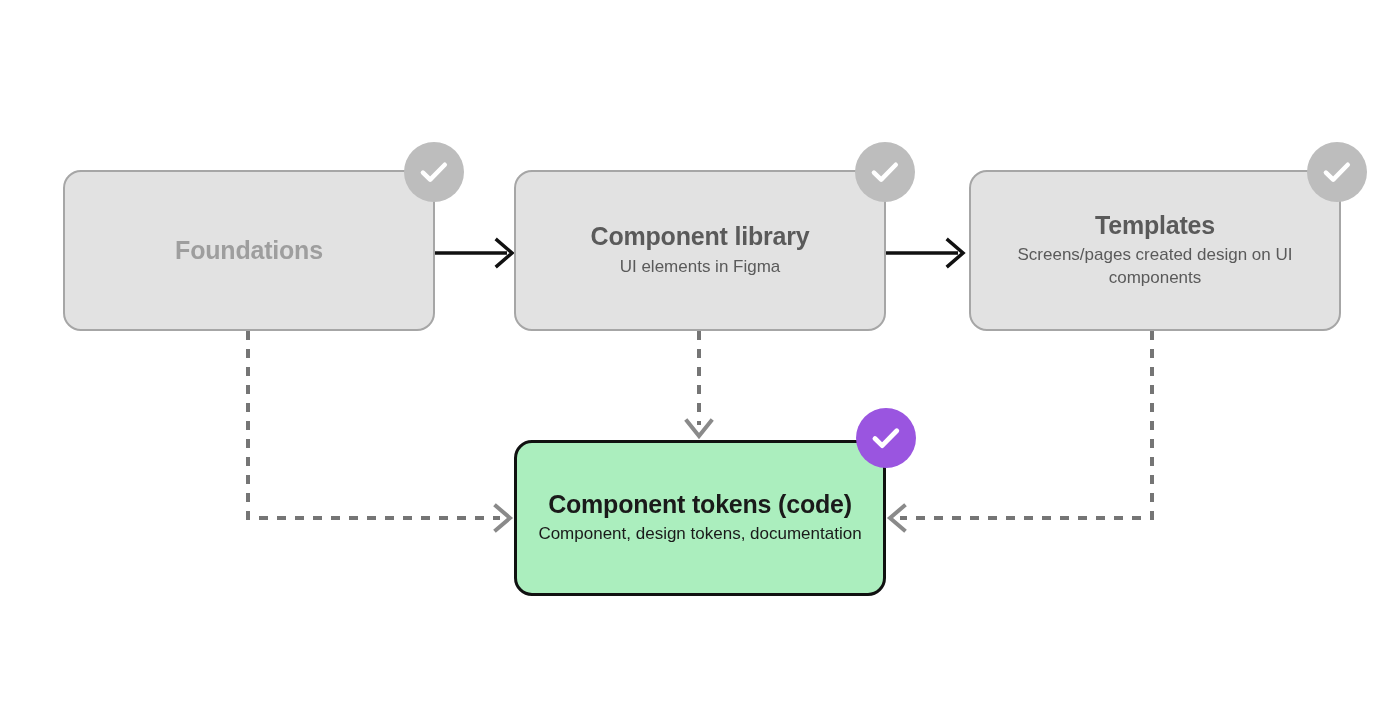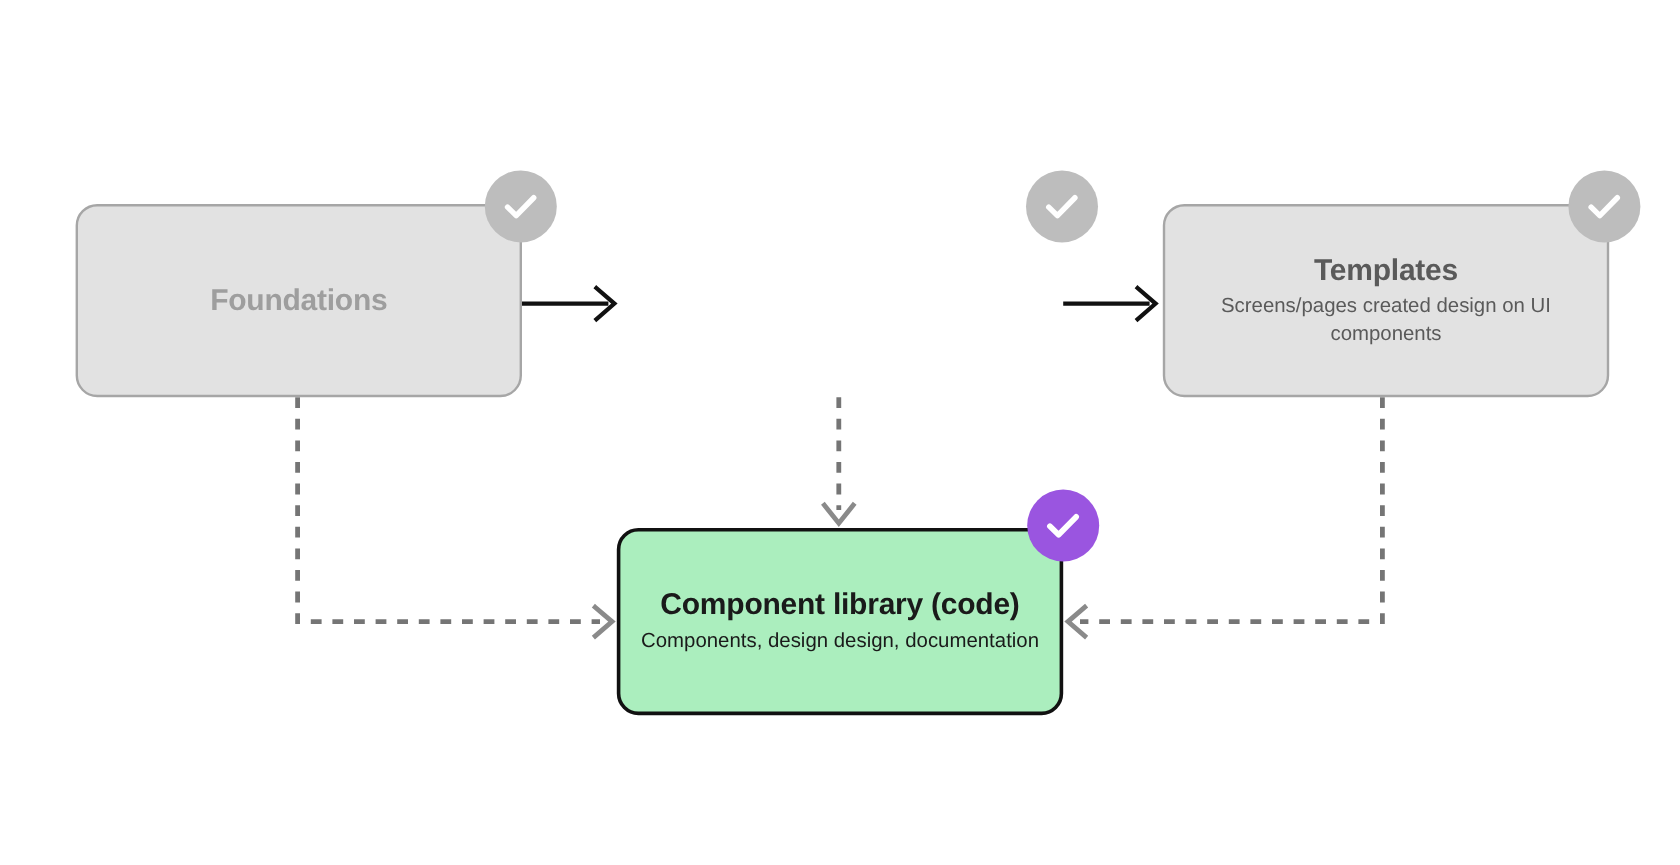--- a/index.html
+++ b/index.html
@@ -115,42 +115,48 @@
     <div class="node-text-wrap">
       <div class="node-title t-muted">Foundations</div>
     </div>
   </div>
   <div class="badge badge-gray" style="left:404px; top:142px;">
     <svg width="34" height="34" viewBox="0 0 24 24">
       <path d="M4.2 12.4 L9.3 17.4 L19.6 6.9" fill="none" stroke="#ffffff" stroke-width="3.2" stroke-linecap="round" stroke-linejoin="round"></path>
     </svg>
   </div>
 
+  <div class="node node-gray" style="left:514px; top:170px; width:372px; height:161px;">
+    <div class="node-text-wrap">
+      <div class="node-title t-dark">Component library</div>
+      <div class="node-sub t-dark">UI elements in Figma</div>
+    </div>
+  </div>
   <div class="badge badge-gray" style="left:855px; top:142px;">
     <svg width="34" height="34" viewBox="0 0 24 24">
       <path d="M4.2 12.4 L9.3 17.4 L19.6 6.9" fill="none" stroke="#ffffff" stroke-width="3.2" stroke-linecap="round" stroke-linejoin="round"></path>
     </svg>
   </div>
 
   <div class="node node-gray" style="left:969px; top:170px; width:372px; height:161px;">
     <div class="node-text-wrap">
       <div class="node-title t-dark">Templates</div>
       <div class="node-sub t-dark" style="max-width:290px; margin-left:auto; margin-right:auto;">Screens/pages created design on UI components</div>
     </div>
   </div>
   <div class="badge badge-gray" style="left:1307px; top:142px;">
     <svg width="34" height="34" viewBox="0 0 24 24">
       <path d="M4.2 12.4 L9.3 17.4 L19.6 6.9" fill="none" stroke="#ffffff" stroke-width="3.2" stroke-linecap="round" stroke-linejoin="round"></path>
     </svg>
   </div>
 
   <div class="node node-green" style="left:514px; top:440px; width:372px; height:156px;">
     <div class="node-text-wrap">
-      <div class="node-title t-black">Component library (code)</div>
-      <div class="node-sub t-black">Components, design design, documentation</div>
+      <div class="node-title t-black">Component tokens (code)</div>
+      <div class="node-sub t-black">Component, design tokens, documentation</div>
     </div>
   </div>
   <div class="badge badge-purple" style="left:856px; top:408px;">
     <svg width="34" height="34" viewBox="0 0 24 24">
       <path d="M4.2 12.4 L9.3 17.4 L19.6 6.9" fill="none" stroke="#ffffff" stroke-width="3.4" stroke-linecap="round" stroke-linejoin="round"></path>
     </svg>
   </div>
 
 </div>
 

